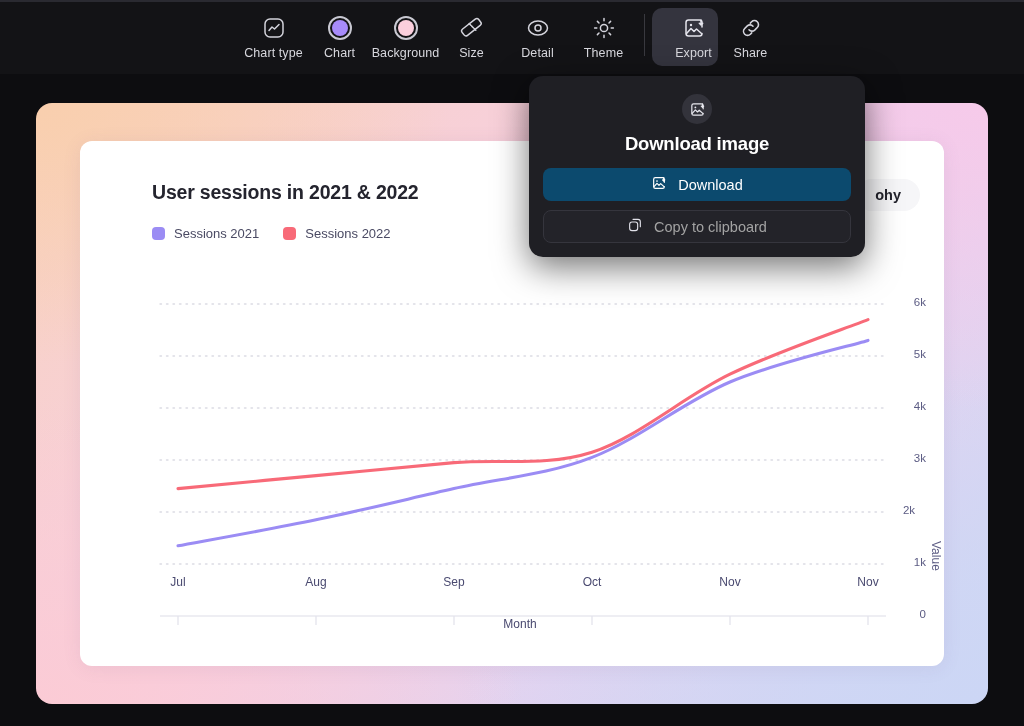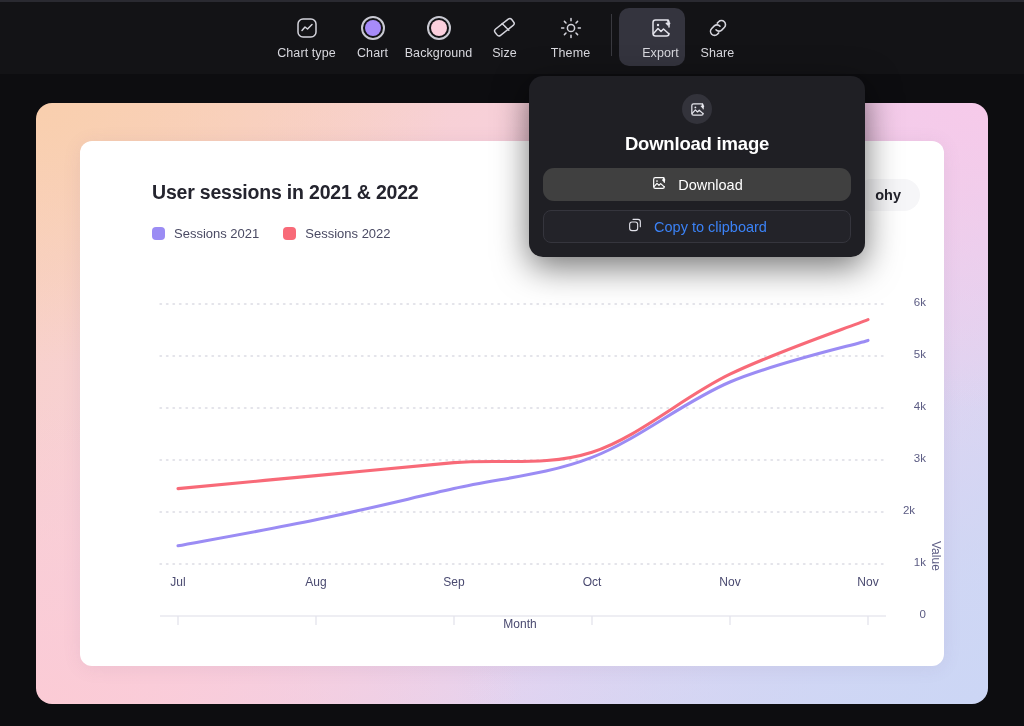--- a/index.html
+++ b/index.html
@@ -100,22 +100,22 @@
   }
   .pop-title {
     text-align: center; color: #ffffff; font-size: 18.5px; font-weight: bold;
     margin-top: 9px; letter-spacing: -.2px;
   }
   .pop-btn {
     margin-top: 13px; height: 33px; border-radius: 8px;
     display: flex; align-items: center; justify-content: center; gap: 11px;
     font-size: 14.5px; cursor: pointer;
   }
-  .pop-btn.primary { background: #404040; color: #fff; border-radius: 11px; }
-  .pop-btn.secondary { background: #232329; color: #3b82f6; border: 1px solid #35353d; margin-top: 9px; }
+  .pop-btn.primary { background: #0c4a6e; color: #fff; }
+  .pop-btn.secondary { background: #232329; color: #a3a3a3; border: 1px solid #35353d; margin-top: 9px; }
 </style>
 </head>
 <body>
 
 <div id="app">
 
   <div class="toolbar">
     <div class="tb-inner">
 
       <div class="tb-item">
@@ -149,20 +149,29 @@
       <div class="tb-item">
         <span class="tb-icon">
           <svg width="24" height="24" viewBox="0 0 24 24" fill="none" stroke="#d4d4dc" stroke-width="1.5">
             <rect x="1.5" y="7" width="21" height="8" rx="2.5" transform="rotate(-38 12 12)"></rect>
             <path d="M9.2 7.6l1.6 1.6M11.7 10.1l1.6 1.6M14.2 12.6l1.6 1.6" stroke-linecap="round"></path>
           </svg>
         </span>
         <span class="tb-label">Size</span>
       </div>
 
+      <div class="tb-item">
+        <span class="tb-icon">
+          <svg width="24" height="24" viewBox="0 0 24 24" fill="none" stroke="#d4d4dc" stroke-width="1.5">
+            <ellipse cx="12" cy="12" rx="9.5" ry="7"></ellipse>
+            <circle cx="12" cy="12" r="3"></circle>
+          </svg>
+        </span>
+        <span class="tb-label">Detail</span>
+      </div>
 
       <div class="tb-item">
         <span class="tb-icon">
           <svg width="24" height="24" viewBox="0 0 24 24" fill="none" stroke="#d4d4dc" stroke-width="1.5" stroke-linecap="round">
             <circle cx="12" cy="12" r="3.6"></circle>
             <path d="M12 2.6v2.2M12 19.2v2.2M2.6 12h2.2M19.2 12h2.2M5.4 5.4l1.6 1.6M17 17l1.6 1.6M18.6 5.4L17 7M7 17l-1.6 1.6"></path>
           </svg>
         </span>
         <span class="tb-label">Theme</span>
       </div>

